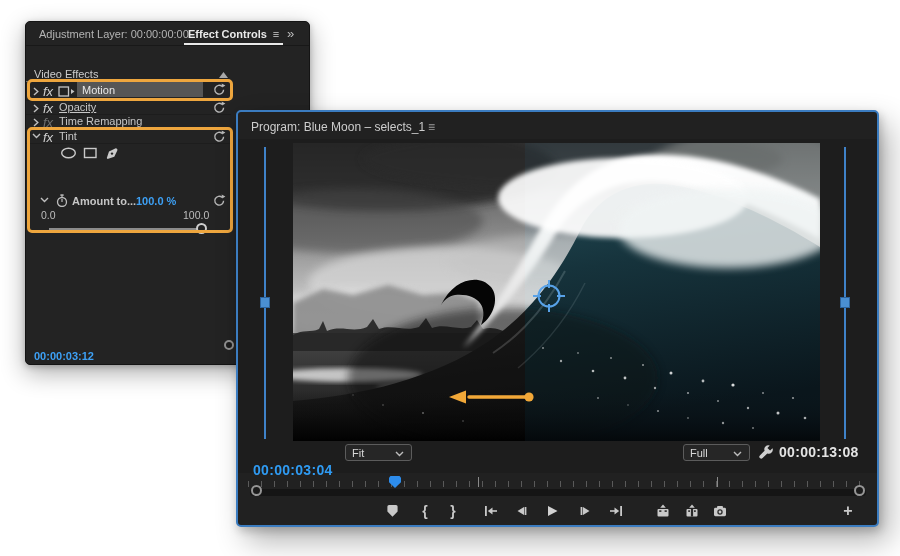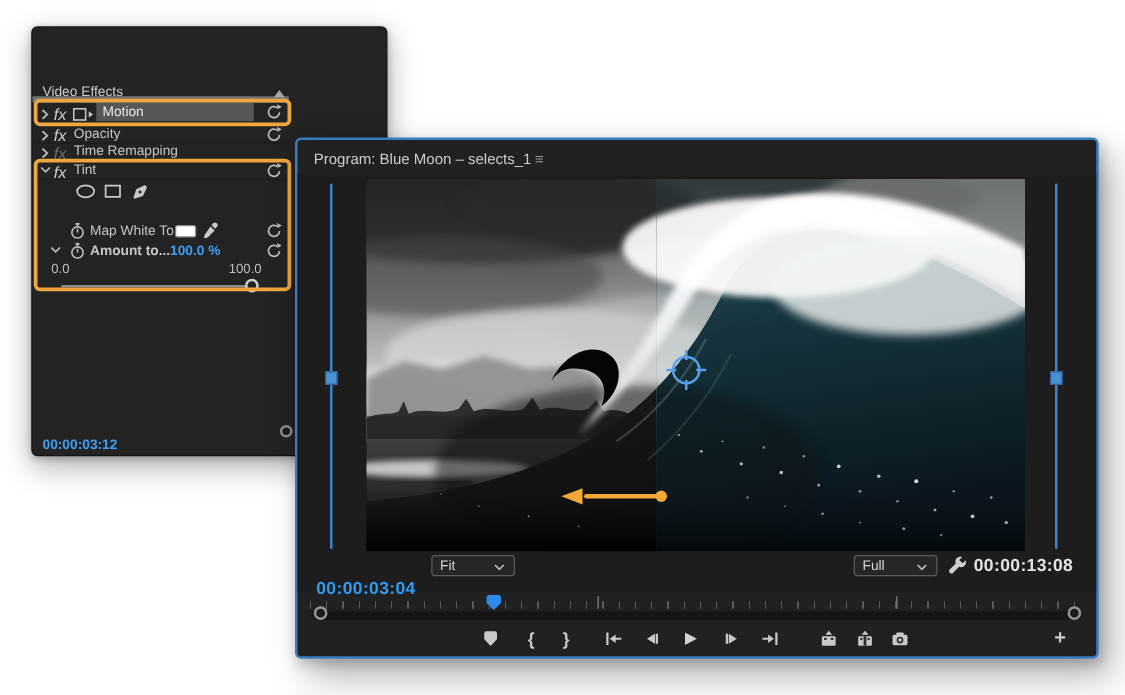--- a/index.html
+++ b/index.html
@@ -35,21 +35,21 @@
   .ec-sep { border-bottom:1px solid #1d1d1d; }
   .rowtxt { position:absolute; top:2px; color:#c6c6c6; white-space:nowrap; }
   .fxbadge { font-style:italic; color:#cfcfcf; font-size:13px; }
   .fxdim { color:#6f6f6f; }
   .reset { position:absolute; left:186px; top:1px; }
 
   .motion-chip { position:absolute; left:51px; top:0px; width:126px; height:15px;
     background:#565656; color:#e8e8e8; padding:2px 0 0 5px; font-size:11px; }
 
   .ec-sectionhdr { position:absolute; left:0; top:45px; width:205px; height:15px;
-    border-bottom:5px solid #737373; }
+    border-bottom:1px solid #737373; }
   .ec-sectionhdr span { position:absolute; left:8px; top:1px; color:#cccccc; }
 
   .swatch { position:absolute; top:3px; width:17px; height:10px; border:1px solid #8a8a8a; border-radius:2px; }
   .swatch.black { background:#000; }
   .swatch.white { background:#fff; }
 
   .slider-track { position:absolute; left:23px; top:206px; width:157px; height:2px; background:#8c8c8c; }
   .slider-handle { position:absolute; left:170px; top:201px; width:11px; height:11px;
     border:2px solid #cfcfcf; border-radius:50%; background:#232323; }
   .minmax { position:absolute; top:187px; color:#bdbdbd; font-size:10.5px; }
@@ -202,20 +202,27 @@
           <circle cx="90" cy="262" r=".8" opacity=".35"></circle>
             <circle cx="130" cy="270" r=".9" opacity=".4"></circle>
           <circle cx="170" cy="278" r=".8" opacity=".35"></circle>
             <circle cx="60" cy="252" r=".7" opacity=".3"></circle>
         </g>
       </g>
     </defs>
   </svg>
 
   <section class="ec-panel">
+    <div class="ec-titlebar">
+      <span class="ec-title">Adjustment Layer: 00:00:00:00</span>
+      <div class="ec-tab">
+        <span>Effect Controls</span><span class="menu-glyph">≡</span>
+      </div>
+      <span class="ec-more">»</span>
+    </div>
 
 
     <div class="ec-sectionhdr">
       <span>Video Effects</span>
       <svg class="abs ic" style="left:193px; top:5px;" width="9" height="6">
           <polygon points="4.5,0 9,6 0,6" fill="#a8a8a8"></polygon>
         </svg>
     </div>
 
     <div class="ec-row ec-sep" style="top:60px; height:19px;">
@@ -232,21 +239,21 @@
         <path d="M11.6 6.8 a4.4 4.4 0 1 1 -1.5 -3.4" fill="none" stroke="#b8b8b8" stroke-width="1.4"></path>
         <polygon points="9.6,0.4 10.2,4.4 13.4,2.4" fill="#b8b8b8"></polygon>
       </svg>
     </div>
 
     <div class="ec-row ec-sep" style="top:79px; height:14px;">
       <svg class="abs ic" style="left:7px; top:3px;" width="6" height="9">
           <polyline points="1,1 4.8,4.5 1,8" fill="none" stroke="#bfbfbf" stroke-width="1.4"></polyline>
         </svg>
       <span class="abs fxbadge" style="left:17px; top:0px;">fx</span>
-      <span class="rowtxt" style="left:33px; top:0px;">Opacity</span>
+      <span class="rowtxt" style="left:33px; top:0px;text-decoration:underline;">Opacity</span>
       <svg class="reset ic" style="top:0px;" width="14" height="13">
         <path d="M11.6 6.8 a4.4 4.4 0 1 1 -1.5 -3.4" fill="none" stroke="#b8b8b8" stroke-width="1.4"></path>
         <polygon points="9.6,0.4 10.2,4.4 13.4,2.4" fill="#b8b8b8"></polygon>
       </svg>
     </div>
 
     <div class="ec-row ec-sep" style="top:93px; height:14px;">
       <svg class="abs ic" style="left:7px; top:3px;" width="6" height="9">
           <polyline points="1,1 4.8,4.5 1,8" fill="none" stroke="#bfbfbf" stroke-width="1.4"></polyline>
         </svg>
@@ -273,38 +280,20 @@
       <svg class="abs ic" style="left:57px; top:1px;" width="15" height="12">
           <rect x="1.5" y="1.5" width="11.5" height="9" fill="none" stroke="#c9c9c9" stroke-width="1.4"></rect>
         </svg>
       <svg class="abs ic" style="left:79px; top:0px;" width="15" height="14">
           <path d="M2.5 13 L9.3 10.7 L12.3 4.5 A1.6 1.6 0 0 0 10.2 2.4 L4 5.4 L1.8 12 Z" fill="#c9c9c9"></path>
           <circle cx="7" cy="7.6" r="1.2" fill="#232323"></circle>
         </svg>
     </div>
 
 
-    <div class="ec-row" style="top:155px; height:16px;">
-      <svg class="abs ic" style="left:30px; top:1px;" width="12" height="13">
-        <rect x="4.4" y="0.3" width="3.2" height="1.6" fill="#bdbdbd"></rect>
-          <rect x="5.4" y="1.8" width="1.2" height="1.6" fill="#bdbdbd"></rect>
-        <circle cx="6" cy="8" r="4.5" fill="none" stroke="#bdbdbd" stroke-width="1.3"></circle>
-        <line x1="6" y1="8" x2="6" y2="5" stroke="#bdbdbd" stroke-width="1.2"></line>
-      </svg>
-      <span class="rowtxt" style="left:46px;">Map White To</span>
-      <div class="swatch white" style="left:114px;"></div>
-      <svg class="abs ic" style="left:136px; top:1px;" width="13" height="13">
-        <path d="M8.2 1 a2.1 2.1 0 0 1 3.6 2.2 l-1.7 1.7 -2.9 -2.9 Z" fill="#c9c9c9"></path>
-        <path d="M6.4 3.1 L9.7 6.4 L4.2 11.9 L1 12.8 L1.9 9.6 Z" fill="#c9c9c9"></path>
-      </svg>
-      <svg class="reset ic" width="14" height="13">
-        <path d="M11.6 6.8 a4.4 4.4 0 1 1 -1.5 -3.4" fill="none" stroke="#b8b8b8" stroke-width="1.4"></path>
-        <polygon points="9.6,0.4 10.2,4.4 13.4,2.4" fill="#b8b8b8"></polygon>
-      </svg>
-    </div>
 
     <div class="ec-row" style="top:171px; height:16px;text-align:right;">
       <svg class="abs ic" style="left:14px; top:4px;" width="9" height="6">
           <polyline points="1,1 4.5,4.5 8,1" fill="none" stroke="#bfbfbf" stroke-width="1.4"></polyline>
         </svg>
       <svg class="abs ic" style="left:30px; top:1px;" width="12" height="13">
         <rect x="4.4" y="0.3" width="3.2" height="1.6" fill="#bdbdbd"></rect>
           <rect x="5.4" y="1.8" width="1.2" height="1.6" fill="#bdbdbd"></rect>
         <circle cx="6" cy="8" r="4.5" fill="none" stroke="#bdbdbd" stroke-width="1.3"></circle>
         <line x1="6" y1="8" x2="6" y2="5" stroke="#bdbdbd" stroke-width="1.2"></line>

